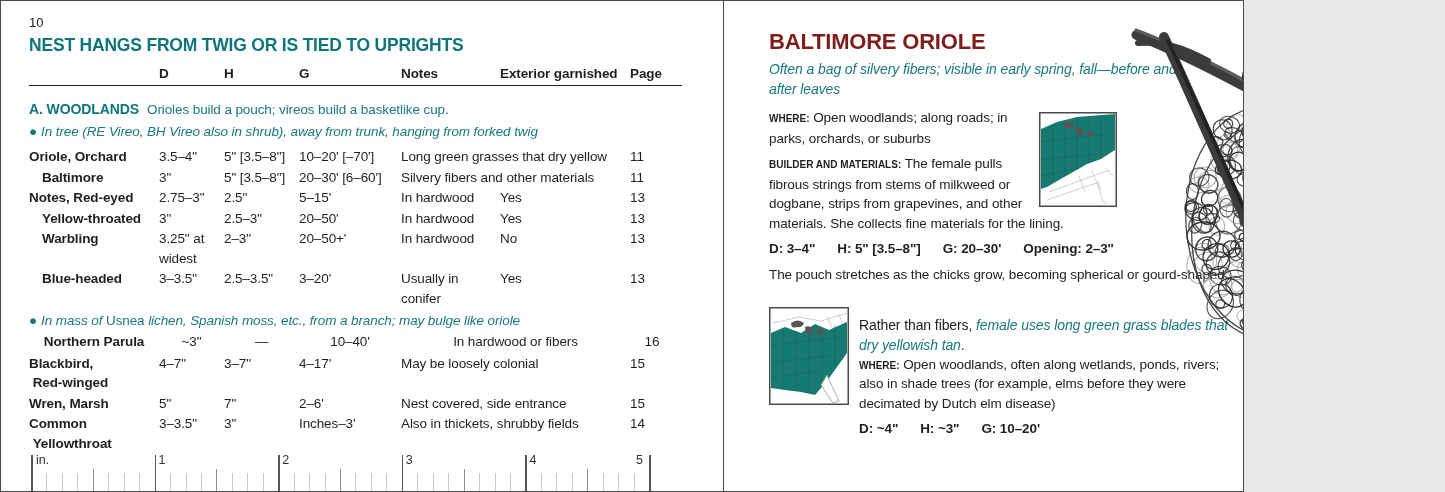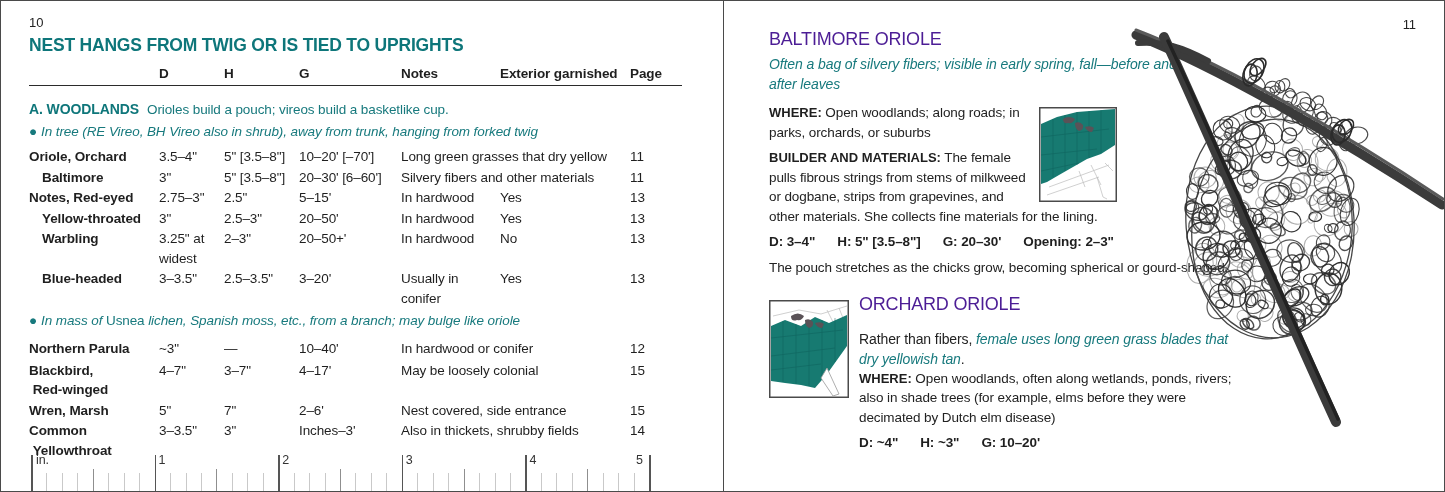--- a/index.html
+++ b/index.html
@@ -1,19 +1,19 @@
 <!DOCTYPE html>
 <html><head>
 <meta charset="utf-8">
 <style>
   * { margin:0; padding:0; box-sizing:border-box; }
   html,body { background:#e8e8e8; }
   body { font-family:"Liberation Sans","DejaVu Sans",sans-serif; color:#1f1f1f; }
   .spread {
-    position:relative; width:1445px; height:492px; background:#ffffff;
+    position:relative; width:1244px; height:492px; background:#ffffff;
     border:1px solid #4a4a4a; overflow:hidden; letter-spacing:-0.1px;
   }
   .divider { position:absolute; left:722px; top:0; width:1px; height:100%; background:#4a4a4a; }
 
   
   .page-left { position:absolute; left:0; top:0; width:722px; height:100%; padding:14px 28px 0 28px; }
   .pagenum { font-size:13px; color:#222; }
   .pagenum-right { position:absolute; right:30px; top:16px; font-size:13px; color:#222; }
   h1.main-title { font-size:17.5px; font-weight:bold; color:#0e767a; margin-top:5px; letter-spacing:-0.2px; }
 
@@ -28,36 +28,36 @@
   .bullet-line .roman { font-style:normal; }
 
   .t-row { display:grid; grid-template-columns:130px 65px 75px 102px 99px 130px 44px;
            font-size:13.5px; line-height:19.5px; margin-top:1px; }
   .t-row .cell { white-space:pre-line; }
   .c-name { font-weight:bold; }
   .c-name.indent { padding-left:13px; }
   .c-notes.span2 { grid-column:5 / span 2; }
   .rows-a { margin-top:6px; }
   .rows-b { margin-top:2px; }
-  .row-parula { margin-top:9px; }
+  .row-parula { margin-top:2px;text-align:center; }
   .sec-b { margin-top:9px; }
 
   
   .ruler { position:absolute; left:28px; bottom:0; width:660px; height:38px; }
   .ruler .tick { position:absolute; bottom:0; width:1px; background:#c9c9c9; }
   .ruler .tick.major { width:1.5px; background:#555; height:36px; }
   .ruler .tick.half  { background:#8f8f8f; height:22px; }
   .ruler .tick.minor { height:18px; }
   .ruler .rlabel { position:absolute; top:0; font-size:12.5px; color:#333; }
 
   
   .page-right { position:absolute; left:723px; top:0; width:722px; height:100%; padding:14px 0 0 45px; }
-  h2.species-title { font-size:18px; font-weight:normal; color:#4c1d95; letter-spacing:-0.2px; }
+  h2.species-title { font-size:22px; font-weight:bold; color:#7f1d1d; letter-spacing:-0.2px; }
   .subtitle { color:#17797d; font-style:italic; font-size:14px; line-height:20px; margin-top:4px; max-width:432px; }
-  .label-b { font-weight:bold; font-size:13px; letter-spacing:0; }
+  .label-b { font-weight:bold; font-size:10px; letter-spacing:0; }
   .bodytext { font-size:13.5px; line-height:19.5px; color:#222; }
   .balt-wrap { width:348px; margin-top:9px; }
   .balt-wrap .mapbox { float:right; margin:4px 0 4px 7px; }
   .balt-wrap p { font-size:13.5px; line-height:19.5px; }
   .balt-wrap p + p { margin-top:6px; }
   .stats-line { font-weight:bold; font-size:13.5px; margin-top:8px; }
   .stats-line .stat { margin-right:22px; }
   .pouch-extra { margin-top:9px; max-width:470px; }
 
   .orchard { margin-top:16px; display:flex; }
@@ -161,22 +161,22 @@
     <div class="bullet-line">
       <span class="dot">●</span><span>In mass of </span><span class="roman">Usnea</span><span> lichen, Spanish moss, etc., from a branch; may bulge like oriole</span>
     </div>
 
     <div class="row-parula" id="row-parula">
         <div class="t-row">
           <span class="c-name cell">Northern Parula</span>
           <span class="cell">~3"</span>
           <span class="cell">—</span>
           <span class="cell">10–40'</span>
-          <span class="cell c-notes span2">In hardwood or conifer</span>
-          <span class="cell">12</span>
+          <span class="cell c-notes span2">In hardwood or fibers</span>
+          <span class="cell">16</span>
         </div>
       </div>
 
 
     <div class="rows-b" id="rows-b">
         <div class="t-row">
           <span class="c-name cell">Blackbird,
 &nbsp;Red-winged</span>
           <span class="cell">4–7"</span>
           <span class="cell">3–7"</span>
@@ -577,21 +577,20 @@
           </g>
           <path d="M58,68 L70,94 L64,96 L52,78 Z" fill="#ffffff" stroke="#999999" stroke-width="0.8"></path>
           <g fill="#5a5257" stroke="none">
             <path d="M22,16 q7,-5 13,0 q-2,5 -7,4 q-6,2 -6,-4 Z"></path>
             <path d="M36,20 q5,-2 8,2 q1,5 -4,6 q-4,-2 -4,-8 Z"></path>
             <path d="M46,23 q6,-2 9,1 l-2,4 q-5,0 -7,-5 Z"></path>
           </g>
         </svg>
       </div>
       <div class="orch-text">
-        <h2 class="species-title">ORCHARD ORIOLE</h2>
         <div class="subtitle">
           <span class="sub-roman">Rather than fibers, </span><span>female uses long green grass blades that dry yellowish tan</span><span class="sub-roman">.</span>
         </div>
         <p class="orch-where"><b class="label-b">WHERE:</b><span class="bodytext"> Open woodlands, often along wetlands, ponds, rivers; also in shade trees (for example, elms before they were decimated by Dutch elm disease)</span></p>
         <div class="stats-line" id="orch-stats"><span class="stat"><b>D:</b> <span>~4"</span></span><span class="stat"><b>H:</b> <span>~3"</span></span><span class="stat"><b>G:</b> <span>10–20'</span></span></div>
       </div>
     </div>
   </div>
 </div>
 

